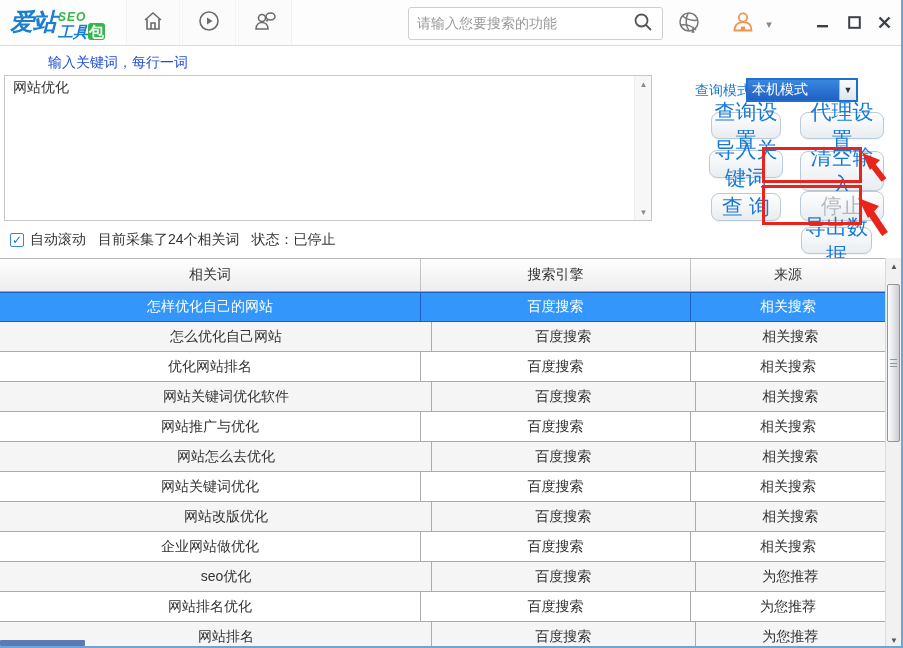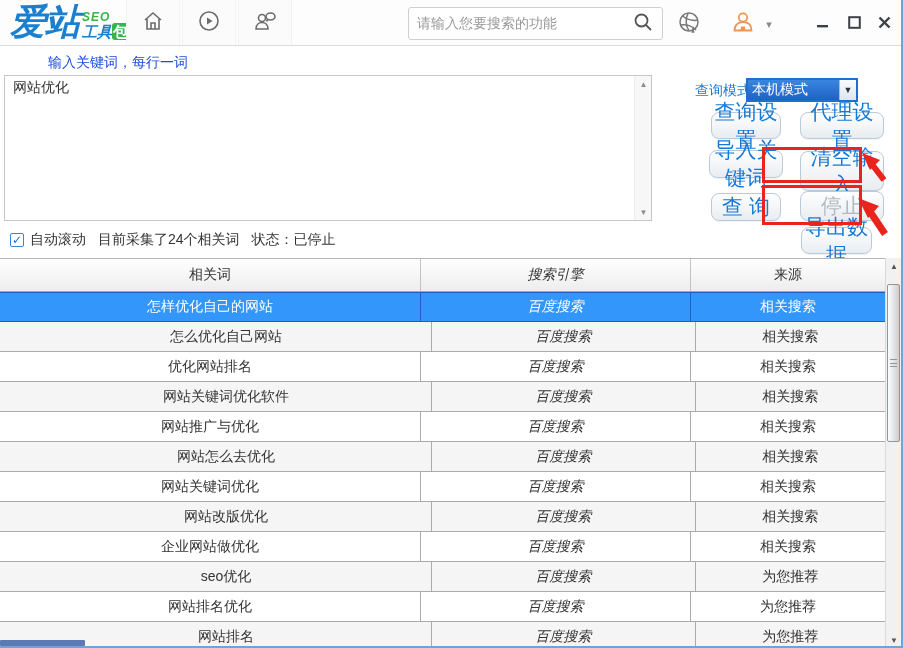--- a/index.html
+++ b/index.html
@@ -5,21 +5,21 @@
   * { margin:0; padding:0; box-sizing:border-box; }
   html,body { width:903px; height:648px; overflow:hidden; background:#fff;
     font-family:"Liberation Sans","DejaVu Sans",sans-serif; }
   .window { position:relative; width:903px; height:648px; background:#fff;
     border-right:2px solid #6aa5dc; border-bottom:2px solid #6aa5dc; overflow:hidden; }
 
   
   .titlebar { position:absolute; left:0; top:0; width:100%; height:46px;
     background:#fdfdfd; border-bottom:1px solid #dcdcdc; }
   .logo { position:absolute; left:10px; top:5px; display:flex; align-items:flex-end; }
-  .logo-main { font-size:36px; font-weight:bold; font-style:italic; color:#1b7fd0; letter-spacing:-1px; line-height:34px; }
+  .logo-main { font-size:24px; font-weight:bold; font-style:italic; color:#1b7fd0; letter-spacing:-1px; line-height:34px; }
   .logo-stack { display:flex; flex-direction:column; margin-left:2px; line-height:1;justify-content:flex-end; }
   .logo-seo { font-size:12px; font-weight:bold; font-style:italic; color:#35b54a; letter-spacing:1px; }
   .logo-sub { font-size:15px; font-weight:bold; font-style:italic; color:#1b7fd0; margin-top:1px; }
   .logo-sub .badge { background:#35b54a; color:#fff; border-radius:3px; padding:0 1px; font-style:normal; }
   .nav-cell { position:absolute; top:0; width:54px; height:45px; display:flex; align-items:center;
     justify-content:center; border-right:1px solid #f2f2f2; border-left:1px solid #f2f2f2; background:#fbfbfb; cursor:pointer; }
   .nav-cell svg { stroke:#6b6b6b; fill:none; stroke-width:1.6; }
   .searchbox { position:absolute; left:408px; top:7px; width:255px; height:33px; background:#fff;
     border:1px solid #cfcfcf; border-radius:3px; display:flex; align-items:center; padding:0 8px; }
   .searchbox input { flex:1; border:none; outline:none; font-size:14px; color:#6d28d9; background:transparent;
@@ -61,21 +61,21 @@
     display:flex; align-items:center; justify-content:center; color:#1e6fd0; font-size:12px; font-weight:bold;
     margin-right:6px; cursor:pointer; }
   .status-row .seg { margin-right:12px; }
 
   
   .table { position:absolute; left:0; top:258px; width:885px; border-top:1px solid #b5b5b5; }
   .trow { display:flex; height:30px; }
   .thead { height:33px; background:linear-gradient(#ffffff,#ededed); border-bottom:1px solid #a9a9a9; }
   .tcell { display:flex; align-items:center; justify-content:center; font-size:14px; color:#333;
     border-right:1px solid #c2c2c2; overflow:hidden; }
-  .c1 { width:421px; } .c2 { width:270px;font-style:italic; } .c3 { width:194px; border-right:none; }
+  .c1 { width:421px; } .c2 { width:270px; } .c3 { width:194px; border-right:none; }
   .trow.body { border-bottom:1px solid #ababab; cursor:default; }
   .trow.body .tcell { border-right:1px solid #ababab; }
   .trow.body .tcell.c3 { border-right:none; }
   .trow.alt { background:#f5f5f5;padding-left:21px; }
   .trow.selected { background:#3296fa; border-top:1px solid #1b60c0; border-bottom:1px solid #1b60c0; }
   .trow.selected .tcell { color:#fff; border-right:1px solid #1b60c0; }
   .trow.selected .tcell.c3 { border-right:none; }
 
   
   .vscroll { position:absolute; left:885px; top:258px; width:16px; height:390px; background:#f1f1f1; border-left:1px solid #dadada; }

